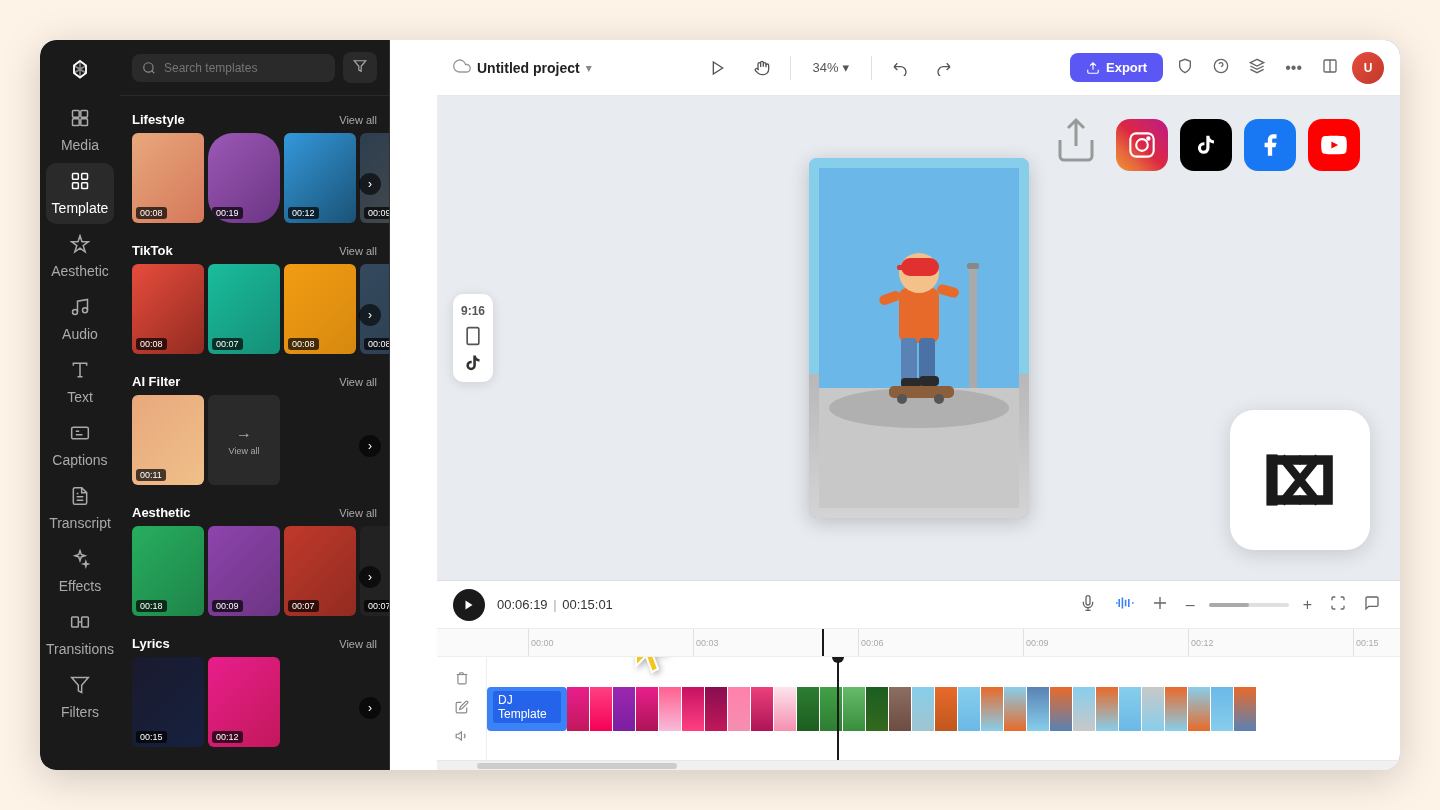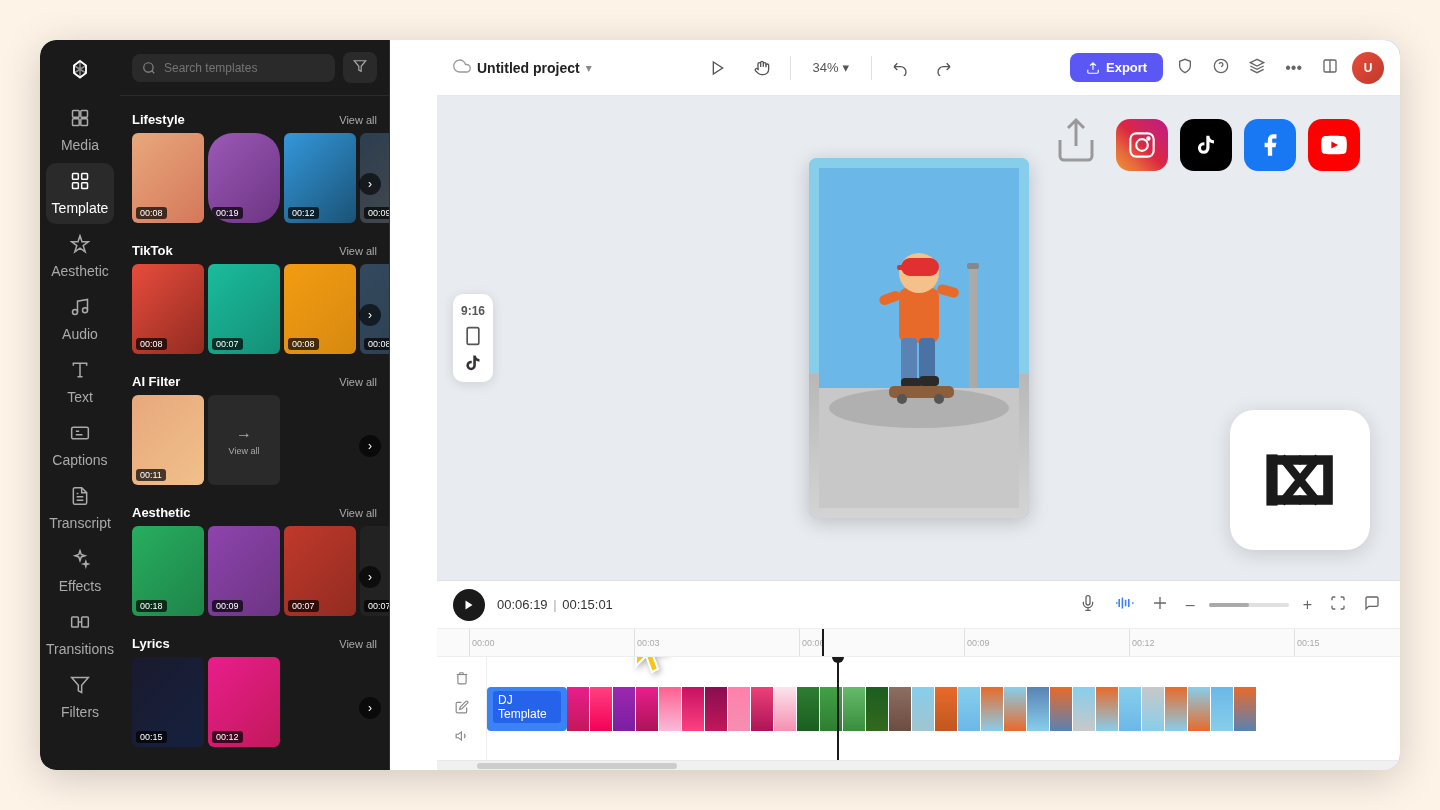--- a/index.html
+++ b/index.html
@@ -548,21 +548,20 @@
     
     .timeline-ruler {
       height: 28px;
       background: #fafafa;
       border-bottom: 1px solid #eee;
       display: flex;
       align-items: center;
       padding-left: 41px;
       overflow: hidden;
       position: relative;
-      justify-content: center;
     }
 
     .ruler-marks {
       display: flex;
       gap: 0;
       align-items: flex-end;
       height: 100%;
       flex: 1;
     }
 

